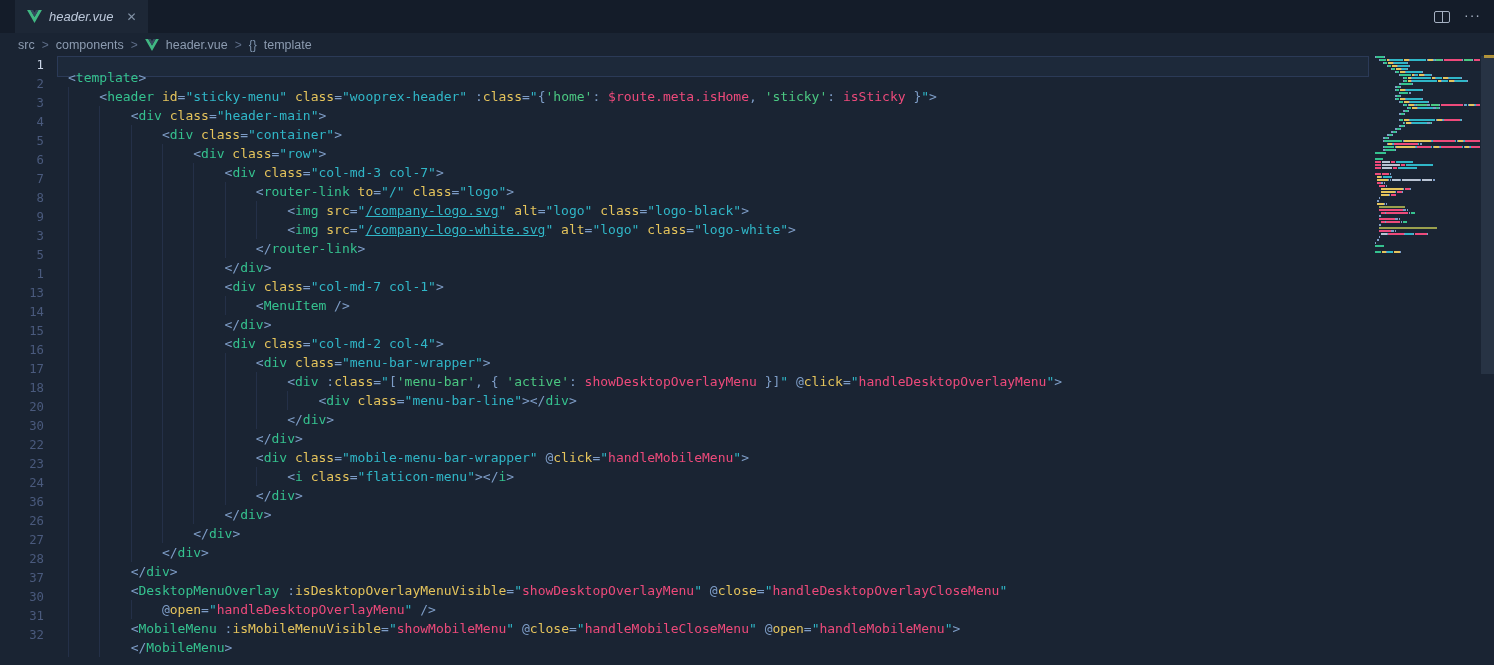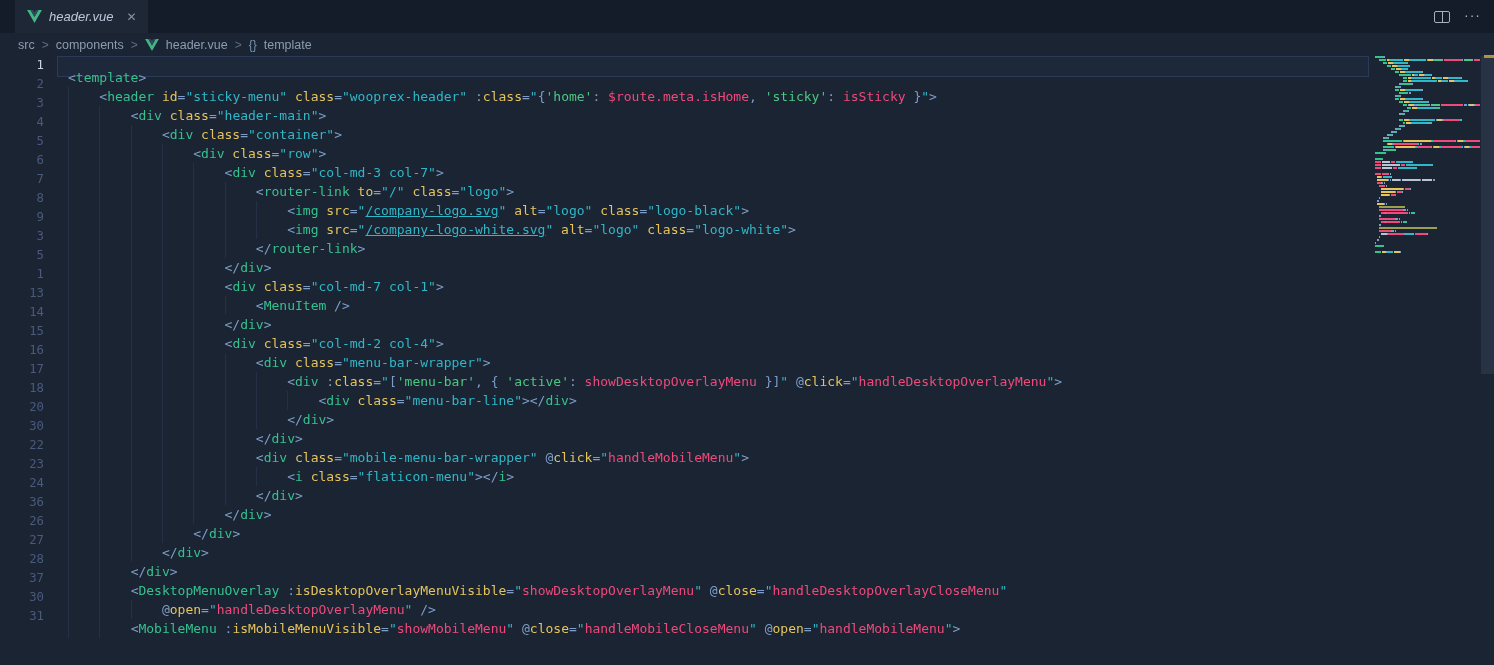--- a/index.html
+++ b/index.html
@@ -196,20 +196,24 @@
         <span class="ln">37</span>
         <span class="code"><i class="guide" style="left: 0px;"></i><i class="guide" style="left: 31.3px;"></i><span>        </span><span class="tk-p">&lt;</span><span class="tk-t">DesktopMenuOverlay</span><span class="tk-p"> :</span><span class="tk-a">isDesktopOverlayMenuVisible</span><span class="tk-p">=</span><span class="tk-s">"</span><span class="tk-v">showDesktopOverlayMenu</span><span class="tk-s">"</span><span class="tk-p"> @</span><span class="tk-a">close</span><span class="tk-p">=</span><span class="tk-s">"</span><span class="tk-v">handleDesktopOverlayCloseMenu</span><span class="tk-s">"</span></span>
       </div>
       <div class="row">
         <span class="ln">30</span>
         <span class="code"><i class="guide" style="left: 0px;"></i><i class="guide" style="left: 31.3px;"></i><i class="guide" style="left: 62.6px;"></i><span>            </span><span class="tk-p">@</span><span class="tk-a">open</span><span class="tk-p">=</span><span class="tk-s">"</span><span class="tk-v">handleDesktopOverlayMenu</span><span class="tk-s">"</span><span class="tk-p"> /&gt;</span></span>
       </div>
       <div class="row">
         <span class="ln">31</span>
         <span class="code"><i class="guide" style="left: 0px;"></i><i class="guide" style="left: 31.3px;"></i><span>        </span><span class="tk-p">&lt;</span><span class="tk-t">MobileMenu</span><span class="tk-p"> :</span><span class="tk-a">isMobileMenuVisible</span><span class="tk-p">=</span><span class="tk-s">"</span><span class="tk-v">showMobileMenu</span><span class="tk-s">"</span><span class="tk-p"> @</span><span class="tk-a">close</span><span class="tk-p">=</span><span class="tk-s">"</span><span class="tk-v">handleMobileCloseMenu</span><span class="tk-s">"</span><span class="tk-p"> @</span><span class="tk-a">open</span><span class="tk-p">=</span><span class="tk-s">"</span><span class="tk-v">handleMobileMenu</span><span class="tk-s">"</span><span class="tk-p">&gt;</span></span>
+      </div>
+      <div class="row">
+        <span class="ln">32</span>
+        <span class="code"><i class="guide" style="left: 0px;"></i><i class="guide" style="left: 31.3px;"></i><span>        </span><span class="tk-p">&lt;/</span><span class="tk-t">MobileMenu</span><span class="tk-p">&gt;</span></span>
       </div>
     </div>
 
   <div class="minimap" id="minimap">
       <div class="mrow" style="top: 0px; left: 0px;"><b style="width: 1px; background: var(--c-p);"></b><b style="width: 8px; background: var(--c-t);"></b><b style="width: 1px; background: var(--c-p);"></b></div>
       <div class="mrow" style="top: 3px; left: 4px;"><b style="width: 1px; background: var(--c-p);"></b><b style="width: 6px; background: var(--c-t);"></b><b style="width: 1px;"></b><b style="width: 2px; background: var(--c-a);"></b><b style="width: 1px; background: var(--c-p);"></b><b style="width: 13px; background: var(--c-s);"></b><b style="width: 1px;"></b><b style="width: 5px; background: var(--c-a);"></b><b style="width: 1px; background: var(--c-p);"></b><b style="width: 16px; background: var(--c-s);"></b><b style="width: 1px;"></b><b style="width: 1px; background: var(--c-p);"></b><b style="width: 5px; background: var(--c-a);"></b><b style="width: 1px; background: var(--c-p);"></b><b style="width: 1px; background: var(--c-s);"></b><b style="width: 1px; background: var(--c-p);"></b><b style="width: 6px; background: var(--c-g);"></b><b style="width: 1px; background: var(--c-p);"></b><b style="width: 1px;"></b><b style="width: 18px; background: var(--c-v);"></b><b style="width: 1px; background: var(--c-p);"></b><b style="width: 1px;"></b><b style="width: 8px; background: var(--c-g);"></b><b style="width: 1px; background: var(--c-p);"></b><b style="width: 1px;"></b><b style="width: 8px; background: var(--c-v);"></b></div>
       <div class="mrow" style="top: 6px; left: 8px;"><b style="width: 1px; background: var(--c-p);"></b><b style="width: 3px; background: var(--c-t);"></b><b style="width: 1px;"></b><b style="width: 5px; background: var(--c-a);"></b><b style="width: 1px; background: var(--c-p);"></b><b style="width: 13px; background: var(--c-s);"></b><b style="width: 1px; background: var(--c-p);"></b></div>
       <div class="mrow" style="top: 9px; left: 12px;"><b style="width: 1px; background: var(--c-p);"></b><b style="width: 3px; background: var(--c-t);"></b><b style="width: 1px;"></b><b style="width: 5px; background: var(--c-a);"></b><b style="width: 1px; background: var(--c-p);"></b><b style="width: 11px; background: var(--c-s);"></b><b style="width: 1px; background: var(--c-p);"></b></div>
       <div class="mrow" style="top: 12px; left: 16px;"><b style="width: 1px; background: var(--c-p);"></b><b style="width: 3px; background: var(--c-t);"></b><b style="width: 1px;"></b><b style="width: 5px; background: var(--c-a);"></b><b style="width: 1px; background: var(--c-p);"></b><b style="width: 5px; background: var(--c-s);"></b><b style="width: 1px; background: var(--c-p);"></b></div>
       <div class="mrow" style="top: 15px; left: 20px;"><b style="width: 1px; background: var(--c-p);"></b><b style="width: 3px; background: var(--c-t);"></b><b style="width: 1px;"></b><b style="width: 5px; background: var(--c-a);"></b><b style="width: 1px; background: var(--c-p);"></b><b style="width: 16px; background: var(--c-s);"></b><b style="width: 1px; background: var(--c-p);"></b></div>

